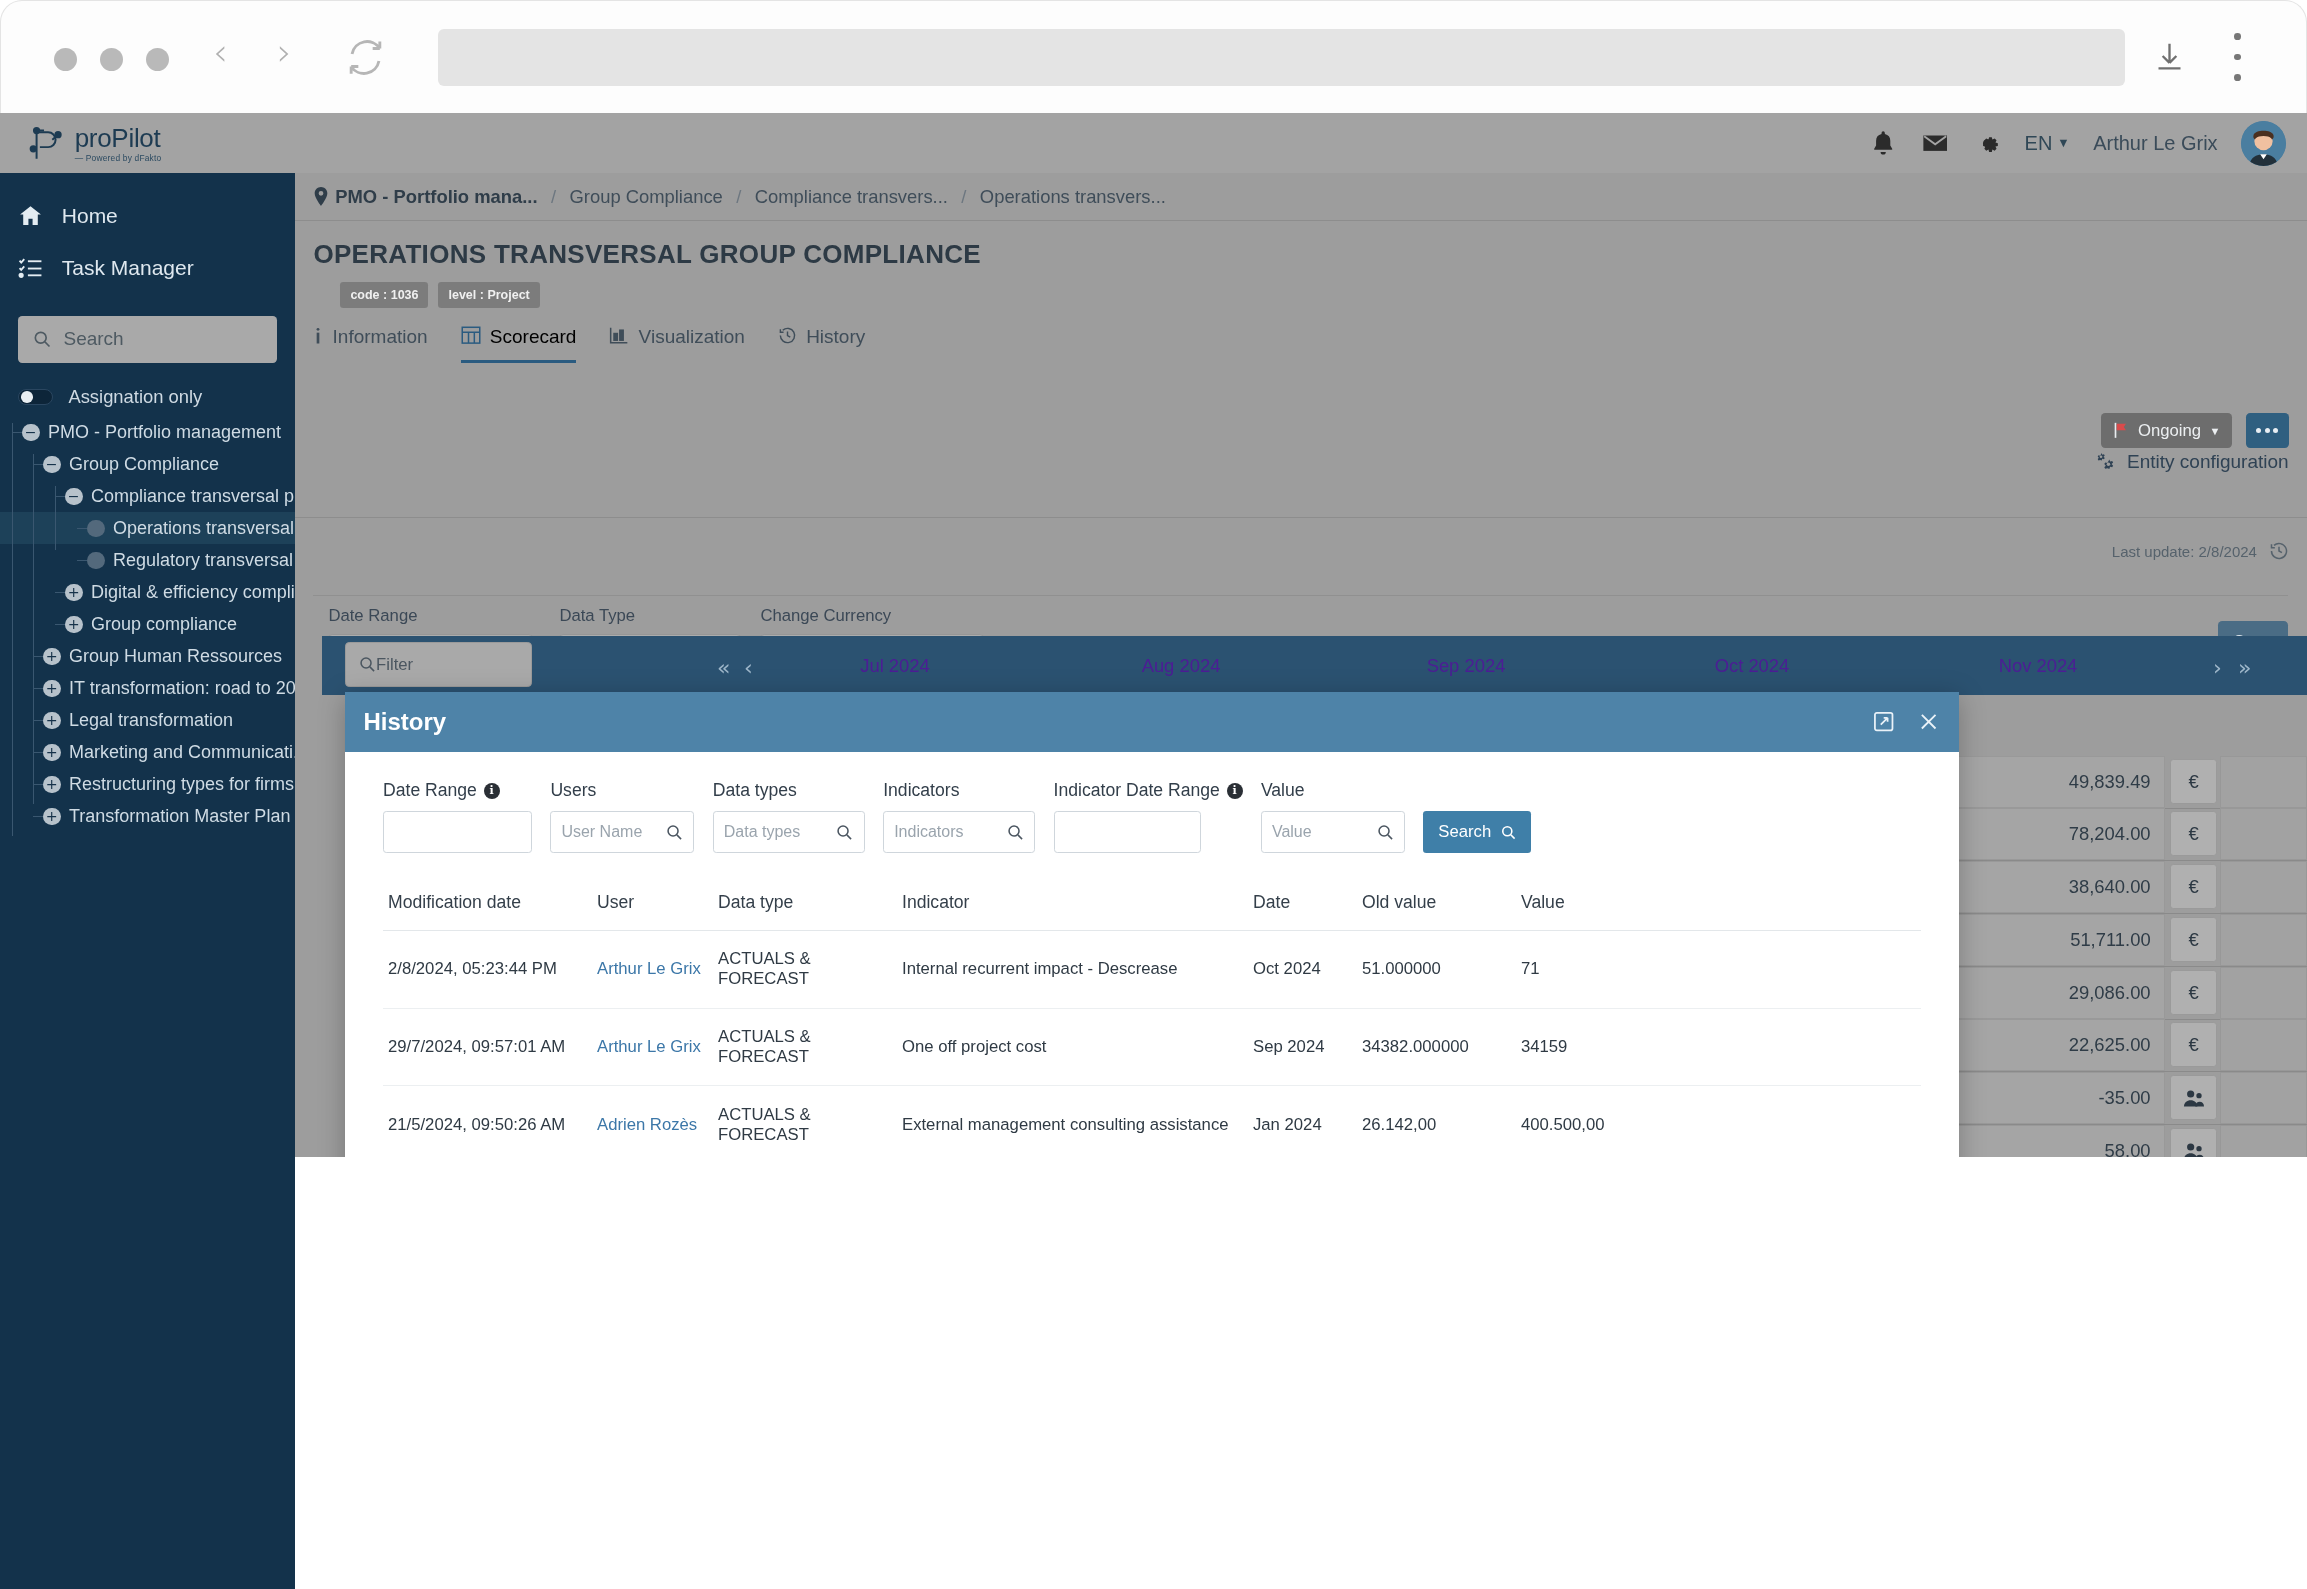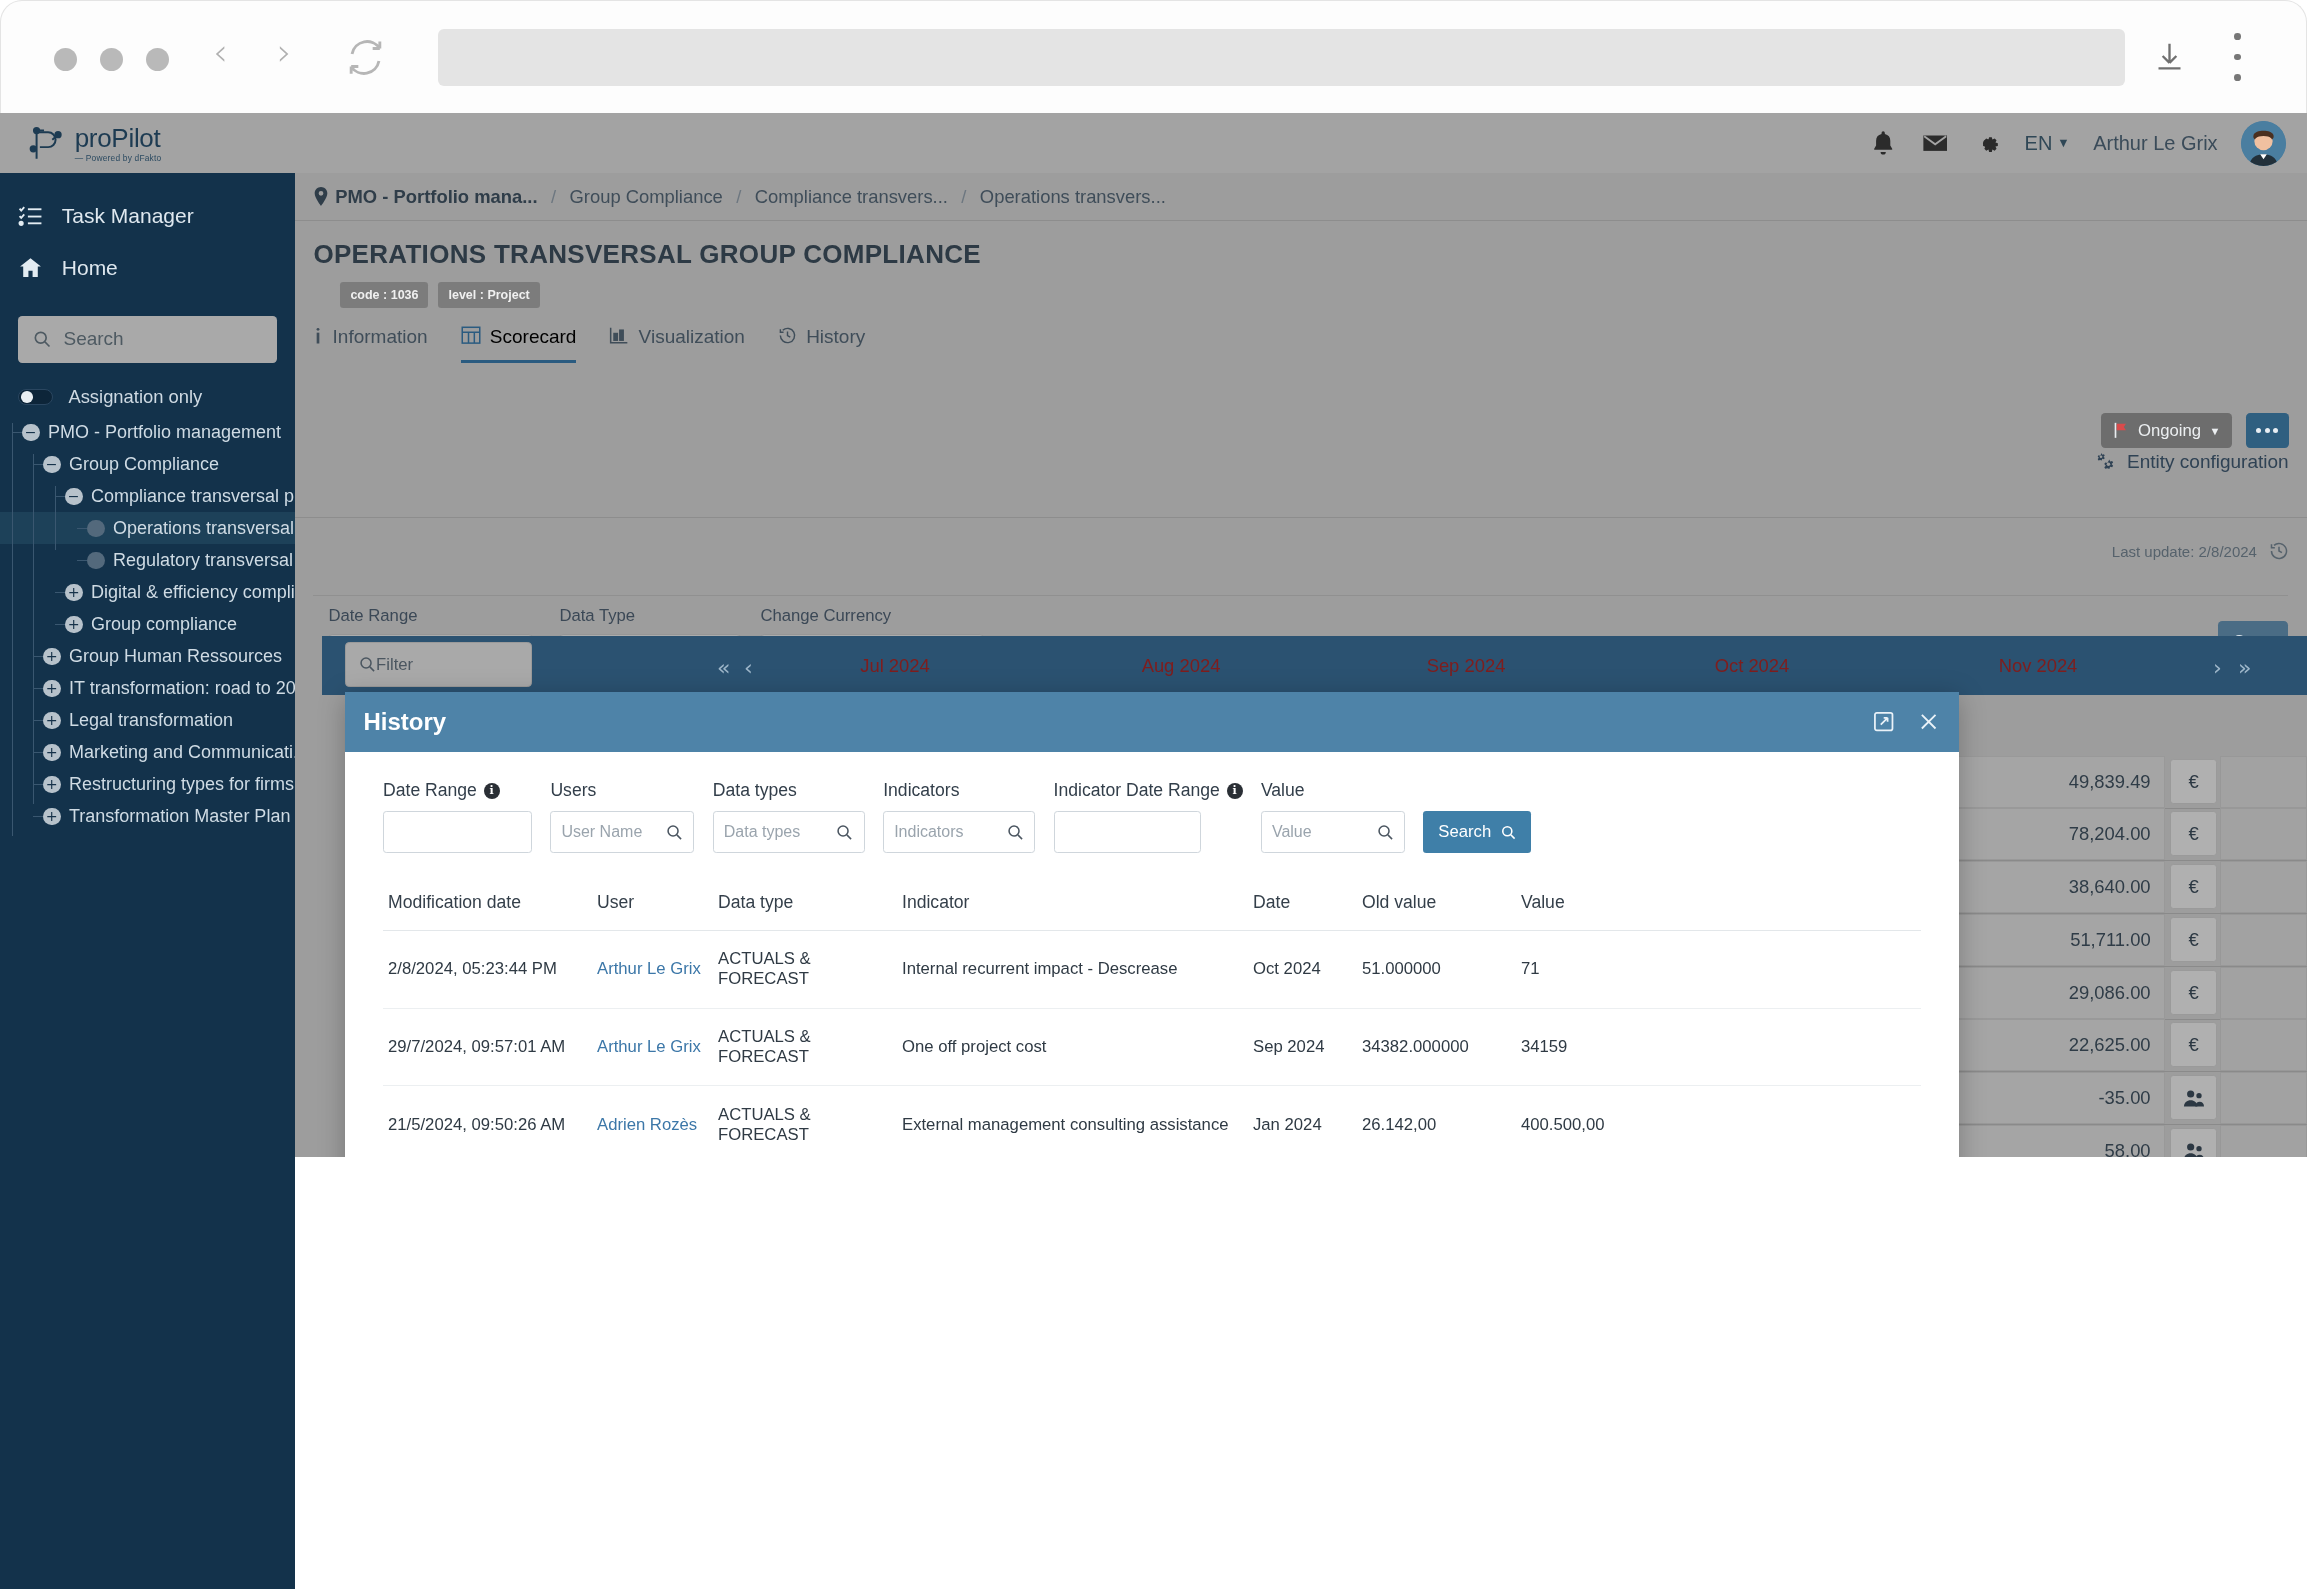--- a/index.html
+++ b/index.html
@@ -124,21 +124,21 @@
           display: flex; align-items: center; padding: 0 11.7px; font-size: 16.7px; color: #2e3b47; }
   #save-btn { position: absolute; right: 0px; top: 25px; width: 70px; height: 42px; background: #4a6c85;
               border-radius: 4.2px; color: #dde6ec; font-size: 17.6px; display: flex; align-items: center;
               justify-content: center; }
 
   
   #sc-head { position: absolute; left: 322px; top: 523px; width: 1985px; height: 59px; background: #2b5271; }
   #sc-filter { position: absolute; left: 345px; top: 529px; width: 187px; height: 45px; background: #a9a9a9;
                border: 0.8px solid #9a9a9a; border-radius: 4.2px; display: flex; align-items: center; padding-left: 11.7px; }
   #sc-filter .ph { font-size: 16.7px; color: #4b5660; }
-  .month-col { position: absolute; top: 542px; font-size: 18.4px; color: #7f1d1d; text-align: center; }
+  .month-col { position: absolute; top: 542px; font-size: 18.4px; color: #4c1d95; text-align: center; }
   .sc-nav { position: absolute; top: 542px; font-size: 22px; color: #9db6c9; font-family: "DejaVu Sans", sans-serif; }
 
   
   .sc-row { position: absolute; right: 0; width: 393px; height: 53px; border-bottom: 0.8px solid #8a8a8a; }
   .sc-val { position: absolute; right: 142px; top: 0; width: 209px; height: 52px; background: #a5a5a5;
             border: 0.8px solid #999; display: flex; align-items: center; justify-content: flex-end;
             padding-right: 13.4px; font-size: 18.4px; color: #2f3c47; }
   .sc-unit { position: absolute; right: 90px; top: 3.3px; width: 47px; height: 45px; background: #b0b0b0;
              border: 0.8px solid #9a9a9a; border-radius: 3.3px; display: flex; align-items: center;
              justify-content: center; font-size: 18.4px; color: #2c3843; }
@@ -249,35 +249,35 @@
           <path d="M15 17c2-7 22-7 24 0 1 4-2 5-2 5s-1-4-10-4-10 4-10 4-3-1-2-5z" fill="#4a3020"></path>
           <path d="M10 54c1-10 8-14 17-14s16 4 17 14z" fill="#22303a"></path>
           <path d="M23 40l4 6 4-6z" fill="#ffffff"></path>
         </svg>
       </div>
     </div>
   </div>
 
   <div id="sidebar">
     <div class="side-link">
+      <svg class="side-ico" viewBox="0 0 24 24" fill="#e3ecf2">
+        <path d="M12 3L2 11h3v10h5v-6h4v6h5V11h3z"></path>
+      </svg>
+      <span>Home</span>
+    </div>
+    <div class="side-link">
       <svg class="side-ico" viewBox="0 0 24 24" fill="none" stroke="#e3ecf2" stroke-width="1.8">
         <path d="M1.5 5.5l1.6 1.8L6 4"></path>
           <path d="M9.5 6h13"></path>
         <path d="M1.5 12.5l1.6 1.8L6 11"></path>
           <path d="M9.5 13h13"></path>
         <circle cx="3" cy="19.5" r="1.6" fill="#e3ecf2"></circle>
           <path d="M9.5 19.5h13"></path>
       </svg>
       <span>Task Manager</span>
-    </div>
-    <div class="side-link">
-      <svg class="side-ico" viewBox="0 0 24 24" fill="#e3ecf2">
-        <path d="M12 3L2 11h3v10h5v-6h4v6h5V11h3z"></path>
-      </svg>
-      <span>Home</span>
     </div>
 
     <div id="side-search">
       <svg style="width:20px;height:20px" viewBox="0 0 24 24" fill="none" stroke="#4e5a62" stroke-width="2">
         <circle cx="10.5" cy="10.5" r="6.5"></circle>
           <path d="M15.5 15.5L21 21"></path>
       </svg>
       <span class="ph">Search</span>
     </div>
 

